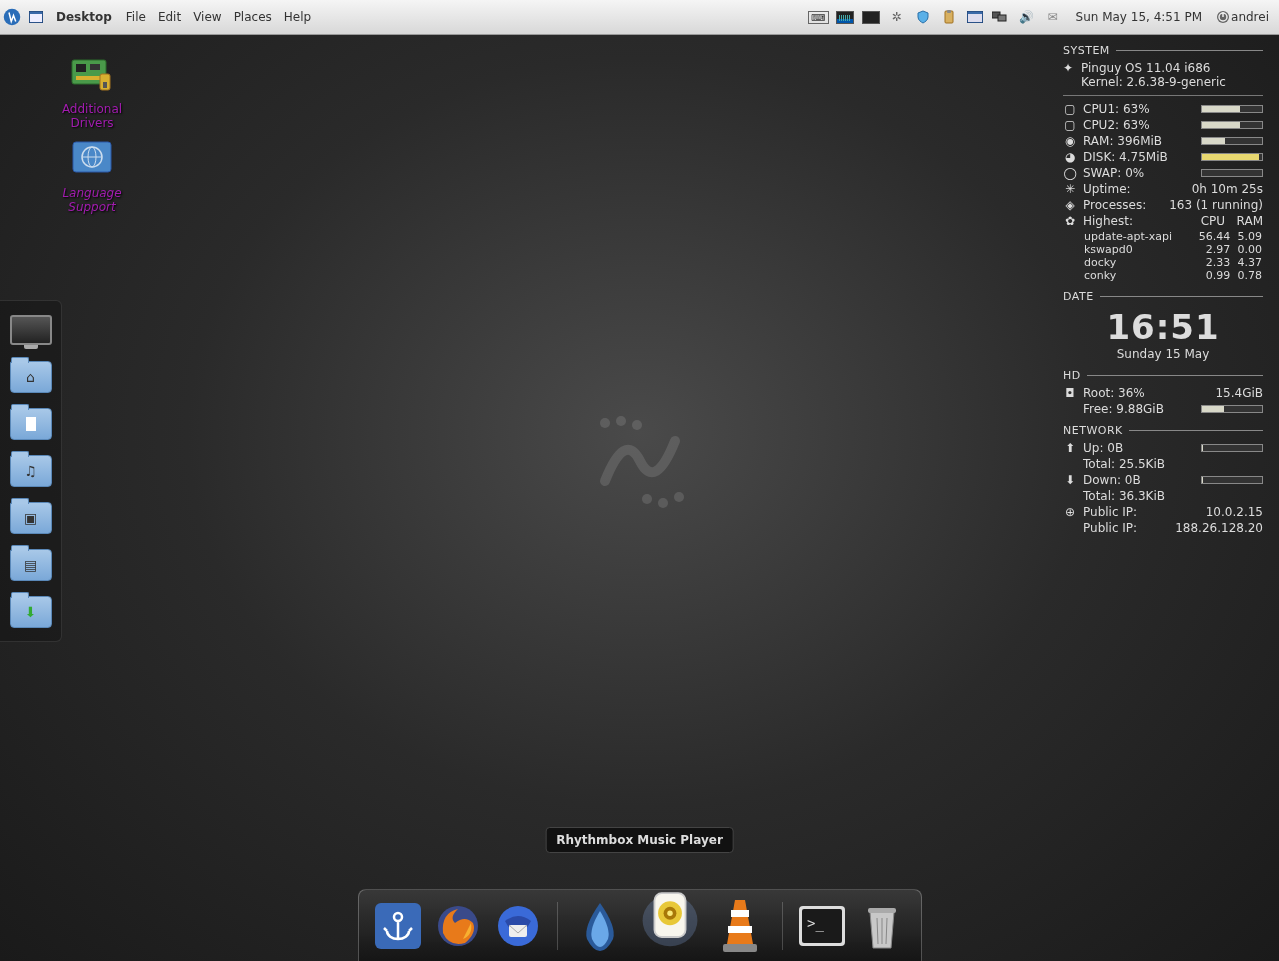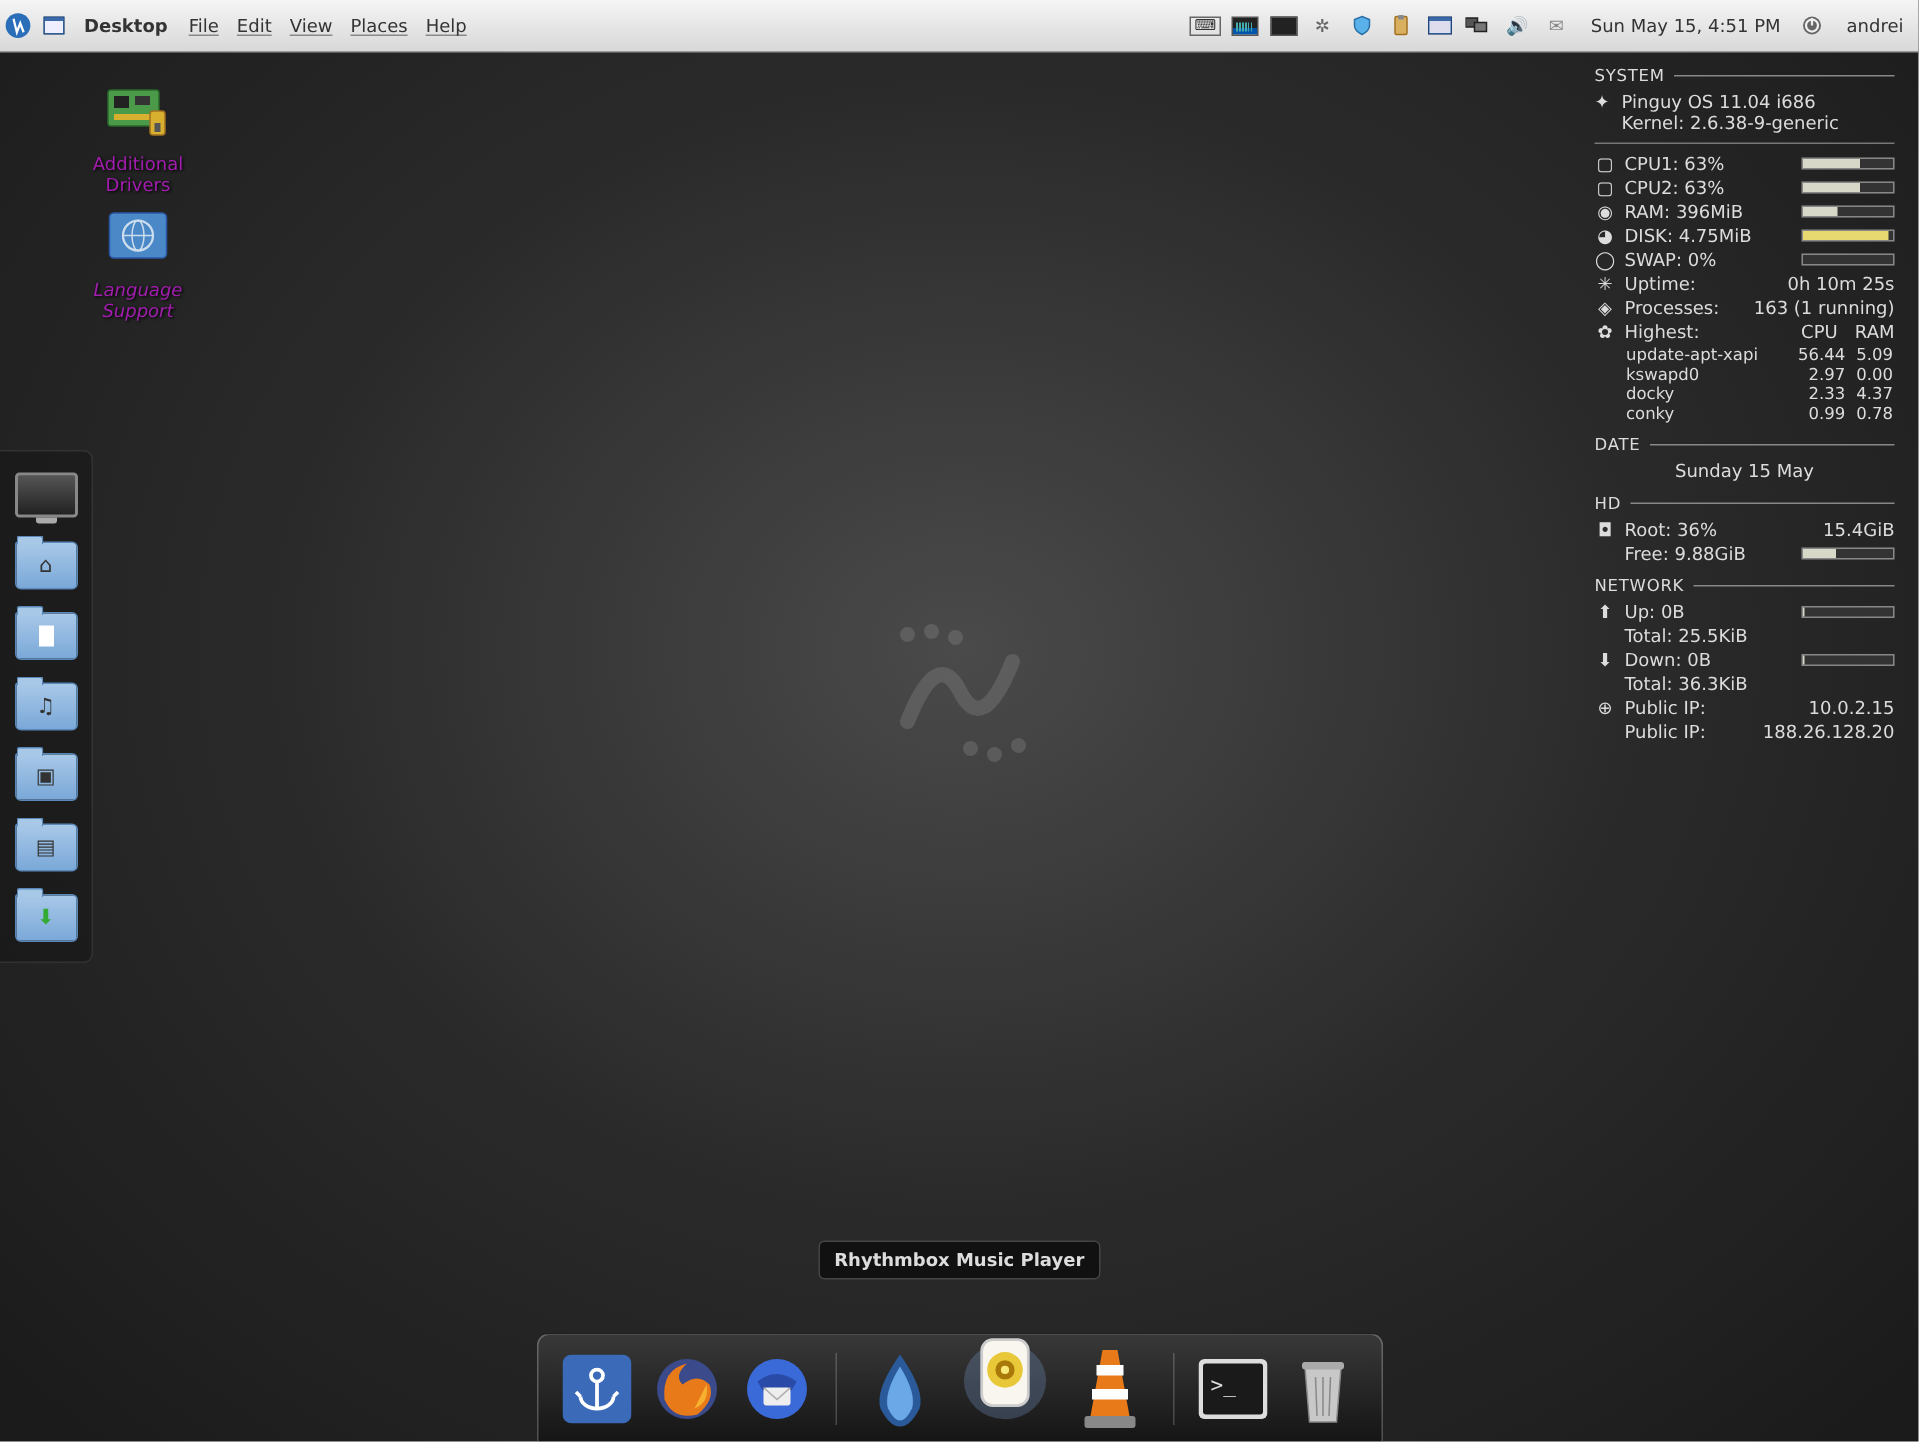--- a/index.html
+++ b/index.html
@@ -4,25 +4,25 @@
 <style>
 * { margin:0; padding:0; box-sizing:border-box; }
 body { width:1279px; height:961px; background:radial-gradient(ellipse at 50% 45%, #4a4a4a 0%, #2a2a2a 50%, #1a1a1a 100%); font-family:"DejaVu Sans",sans-serif; color:#fff; overflow:hidden; position:relative; }
 
 
 .top-panel { position:absolute; top:0; left:0; right:0; height:35px; background:linear-gradient(#f5f5f5,#d8d8d8); border-bottom:1px solid #999; display:flex; align-items:center; color:#333; font-size:12px; }
 .top-panel .logo { width:24px; height:24px; display:flex; align-items:center; justify-content:center; }
 .top-panel .logo svg { width:18px; height:18px; }
 .top-panel .mini-icon { width:14px; height:14px; margin:0 5px; display:inline-flex; align-items:center; justify-content:center; }
 .top-panel .app-title { font-weight:bold; margin:0 8px; }
-.top-panel .menu-item { margin:0 6px; text-decoration:underline; text-decoration-color:#888; text-underline-offset:2px; cursor:pointer; }
+.top-panel .menu-item { margin:0 6px; text-decoration-color:#888; text-underline-offset:2px; cursor:pointer; }
 .top-panel .spacer { flex:1; }
 .top-panel .tray-icon { width:18px; height:18px; margin:0 4px; display:flex; align-items:center; justify-content:center; }
 .top-panel .clock { margin:0 10px; }
-.top-panel .user { margin:0 10px 0 4px; display:flex; align-items:center; gap:16px; }
+.top-panel .user { margin:0 10px 0 4px; display:flex; align-items:center; gap:1px; }
 .tray-box { width:20px; height:13px; background:#222; border:1px solid #555; }
 .tray-graph { width:26px; height:13px; background:linear-gradient(to top,#0055aa 40%, #222 40%); border:1px solid #555; position:relative; }
 .tray-graph::after{content:"";position:absolute;left:2px;right:2px;bottom:2px;height:6px;background:repeating-linear-gradient(90deg,#4aa,#4aa 1px,transparent 1px,transparent 2px);}
 
 
 .desktop-icon { position:absolute; width:100px; text-align:center; color:#a21caf; font-size:12px; cursor:pointer; }
 .desktop-icon .glyph { width:48px; height:48px; margin:0 auto 4px; display:flex; align-items:center; justify-content:center; }
 .desktop-icon .label { text-shadow:1px 1px 2px #000; }
 
 
@@ -291,20 +291,21 @@
           <td>0.99</td>
           <td>0.78</td>
         </tr>
   </tbody>
     </table>
 
   <div class="sec-head">
       <span>DATE</span>
       <span class="line"></span>
     </div>
+  <div class="big-time">16:51</div>
   <div class="big-date">Sunday 15 May</div>
 
   <div class="sec-head">
       <span>HD</span>
       <span class="line"></span>
     </div>
   <div class="row">
       <span class="ic">◘</span>
       <span class="lab">Root: 36%</span>
       <span class="val">15.4GiB</span>

